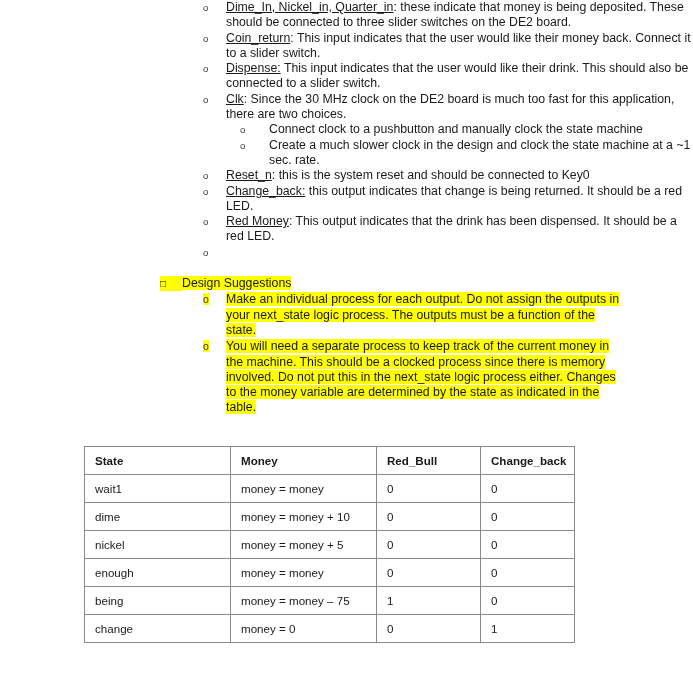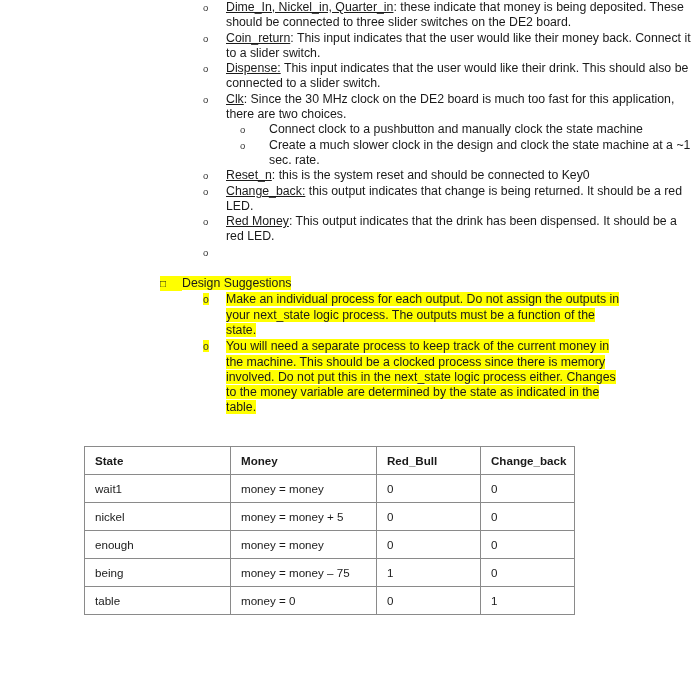--- a/index.html
+++ b/index.html
@@ -241,39 +241,45 @@
         </tr>
       </thead>
       <tbody>
         <tr>
           <td>wait1</td>
           <td>money = money</td>
           <td>0</td>
           <td>0</td>
         </tr>
         <tr>
+          <td>dime</td>
+          <td>money = money + 10</td>
+          <td>0</td>
+          <td>0</td>
+        </tr>
+        <tr>
           <td>nickel</td>
           <td>money = money + 5</td>
           <td>0</td>
           <td>0</td>
         </tr>
         <tr>
           <td>enough</td>
           <td>money = money</td>
           <td>0</td>
           <td>0</td>
         </tr>
         <tr>
           <td>being</td>
           <td>money = money – 75</td>
           <td>1</td>
           <td>0</td>
         </tr>
         <tr>
-          <td>table</td>
+          <td>change</td>
           <td>money = 0</td>
           <td>0</td>
           <td>1</td>
         </tr>
       </tbody>
     </table>
   </div>
 
 </div>
 

